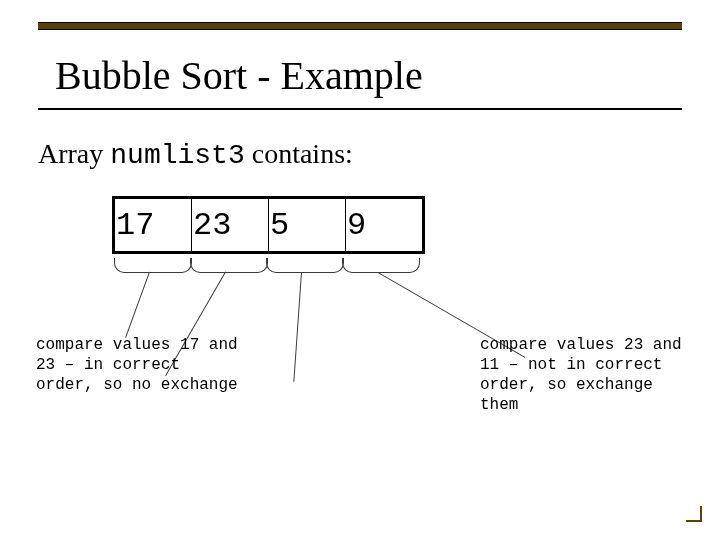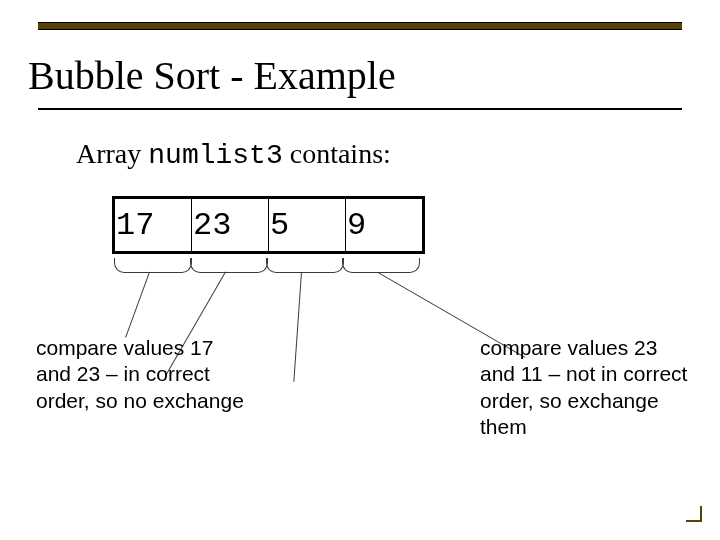--- a/index.html
+++ b/index.html
@@ -22,37 +22,36 @@
     left: 38px;
     right: 38px;
     top: 22px;
     height: 6px;
     background: #594304;
     border-top: 1px solid #000;
     border-bottom: 1px solid #000;
   }
   .title {
     position: absolute;
-    left: 28px;
+    left: 55px;
     top: 52px;
     font-size: 40px;
   }
   .title-underline {
     position: absolute;
     left: 38px;
     right: 38px;
     top: 108px;
     border-top: 2px solid #000;
   }
   .array-text {
     position: absolute;
     left: 38px;
     top: 138px;
     font-size: 28px;
-    margin-left: 38px;
   }
   .mono { font-family: "Courier New", monospace; }
   .table-wrap {
     position: absolute;
     left: 112px;
     top: 196px;
     border: 2px solid #000;
   }
   .table-wrap table { border-collapse: collapse; }
   .table-wrap td {
@@ -66,22 +65,22 @@
   .brace {
     position: absolute;
     width: 76px;
     height: 14px;
     border: 1px solid #3a3a3a;
     border-top: none;
     border-radius: 0 0 10px 10px;
   }
   .note {
     position: absolute;
-    font-family: Liberation Sans, sans-serif;
-    font-size: 21px;
+    font-family: Liberation Mono, monospace;
+    font-size: 16px;
     line-height: 1.25;
   }
   .line {
     position: absolute;
     background: #3a3a3a;
     height: 1px;
     transform-origin: 0 0;
   }
   .corner {
     position: absolute;

